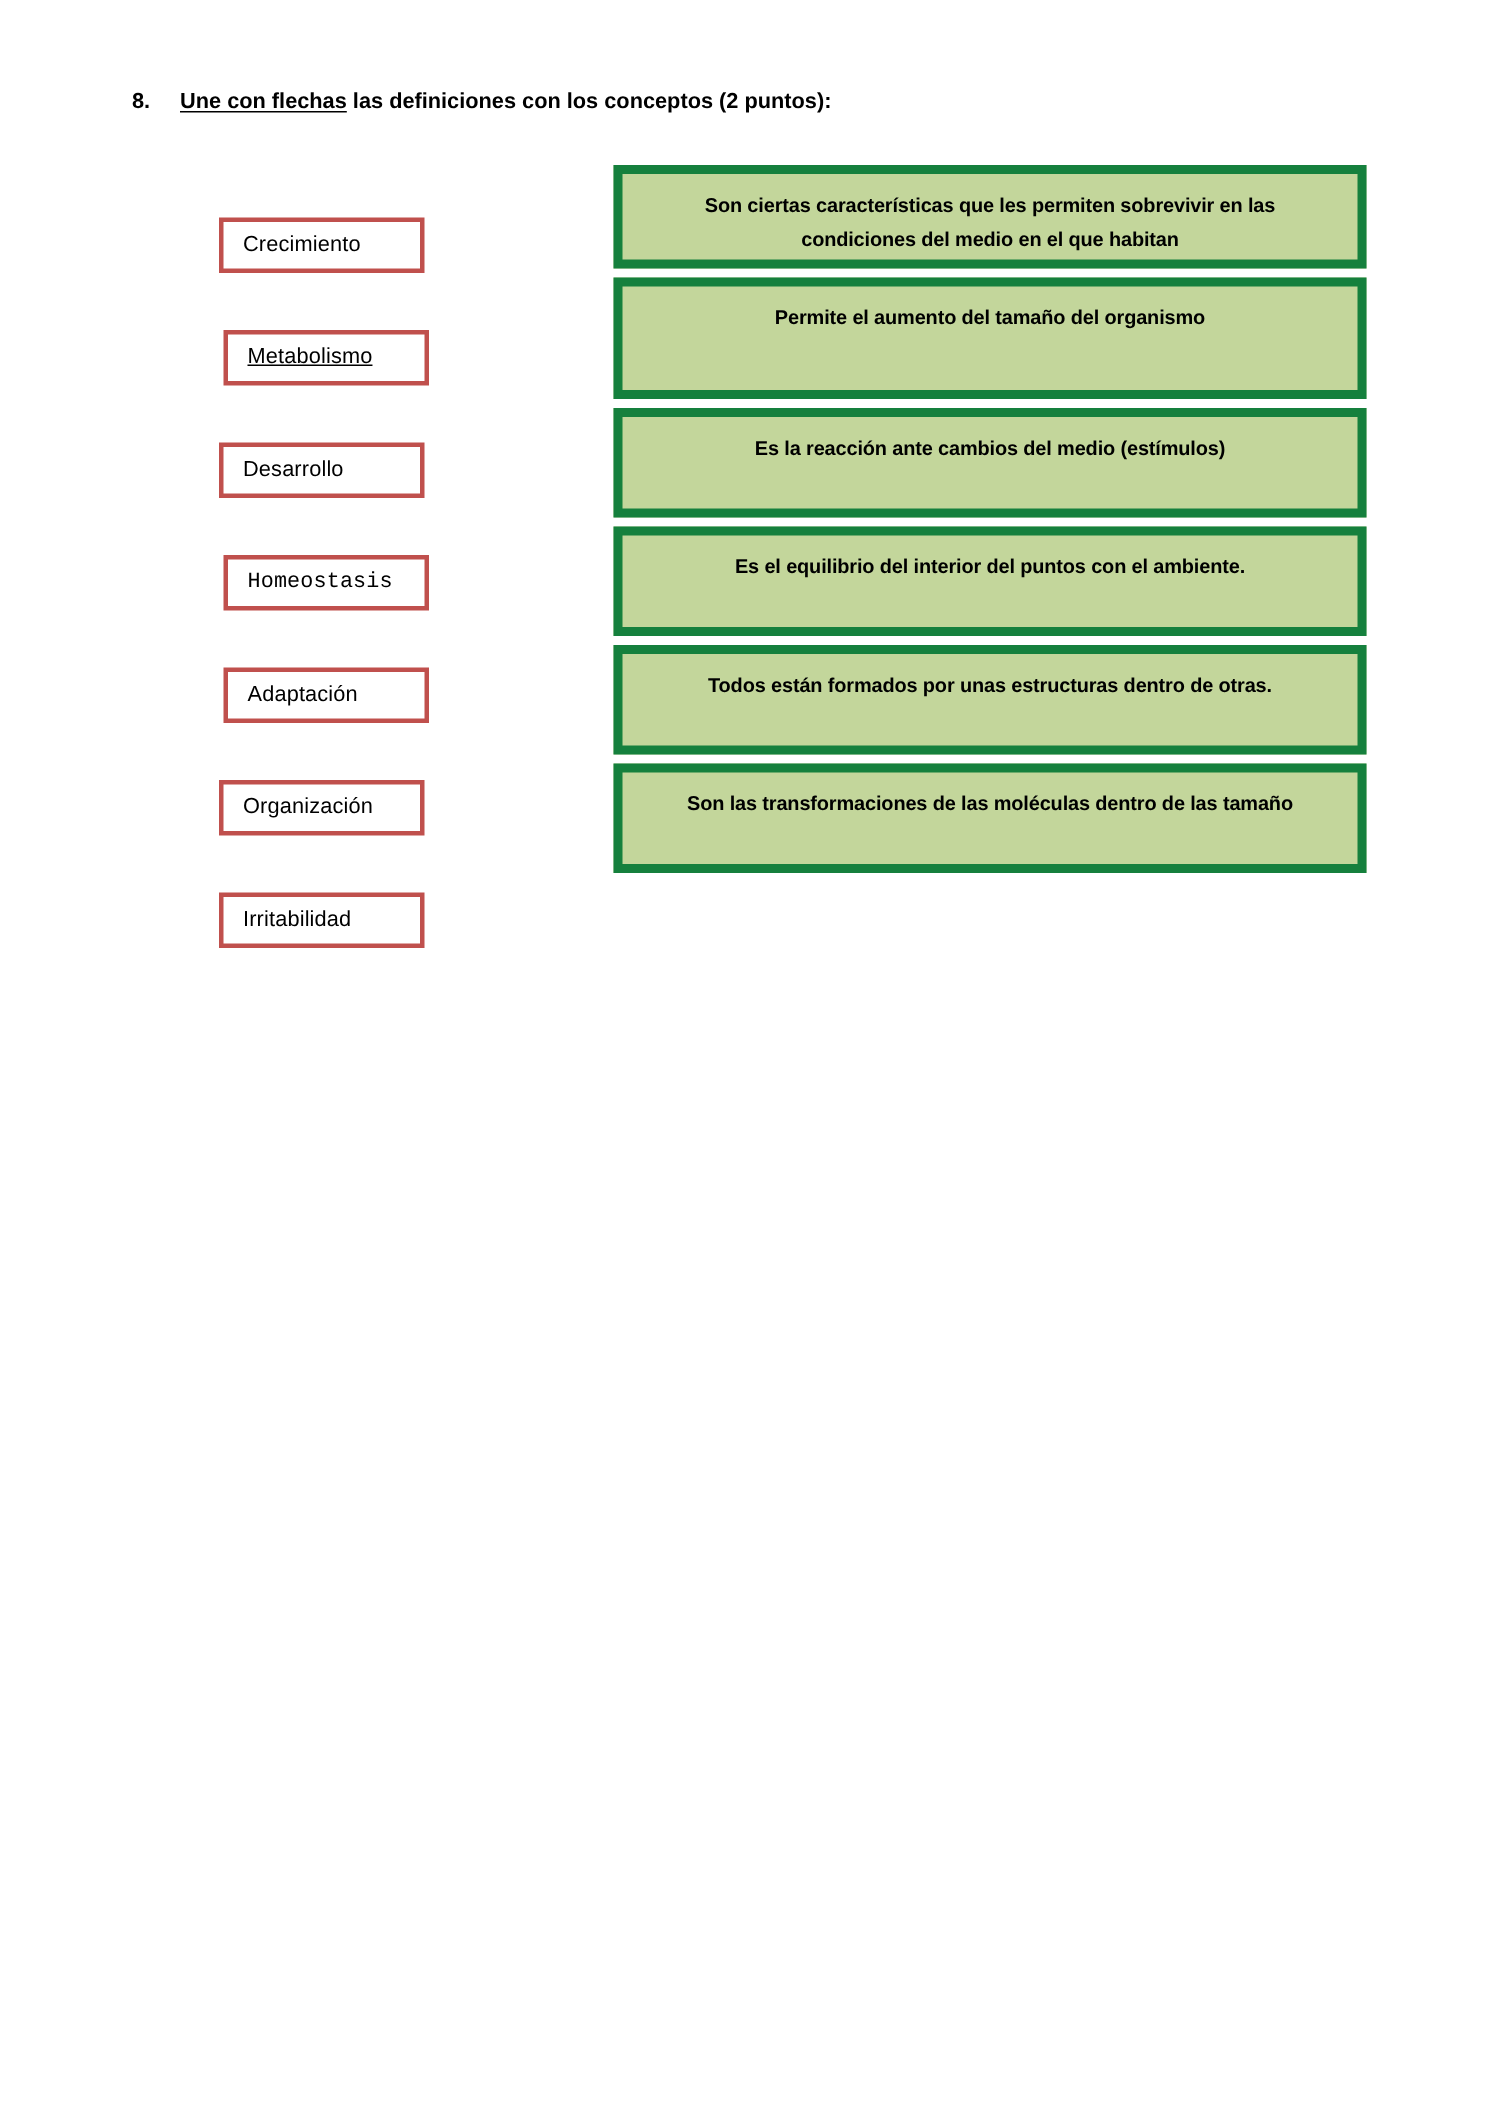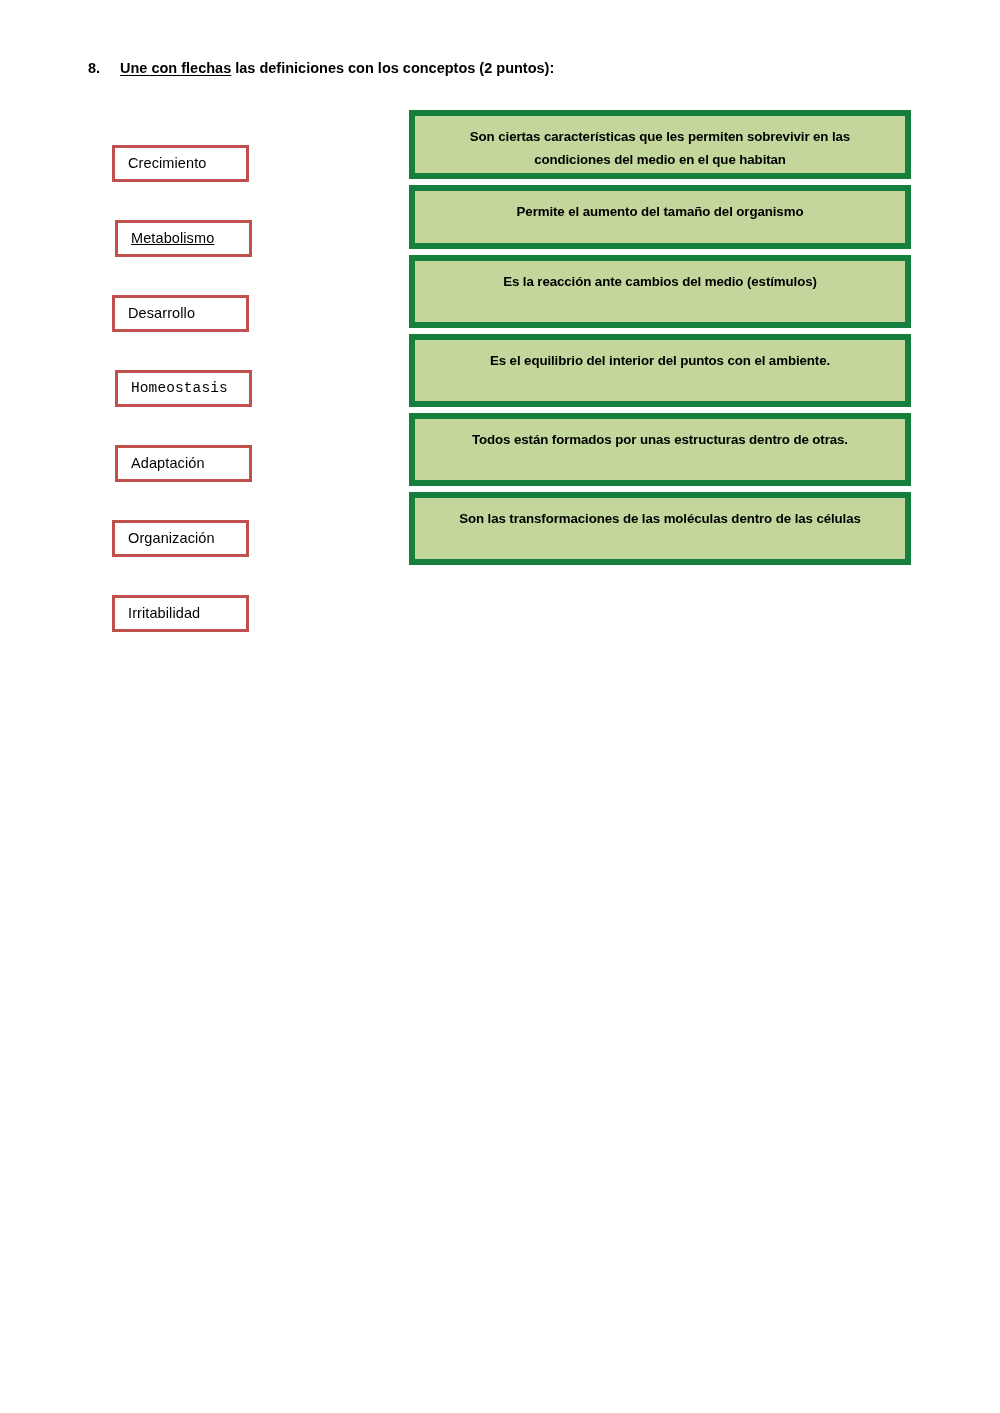--- a/index.html
+++ b/index.html
@@ -57,20 +57,21 @@
     border: 3px solid #C0504D;
     display: flex;
     align-items: center;
     justify-content: flex-start;
     padding-left: 13px;
     font-size: 14.5px;
     line-height: 17px;
     color: #000000;
     font-weight: normal;
     letter-spacing: 0.1px;
+    margin-left: 34px;
   }
 
   
   .definition-column {
     position: absolute;
     left: 409px;
     top: 110px;
     width: 502px;
   }
   .definition-box {
@@ -114,18 +115,18 @@
     <div class="concept-box" style="left: 112px; top: 520px;">
       <span>Organización</span>
     </div>
     <div class="concept-box" style="left: 112px; top: 595px;">
       <span>Irritabilidad</span>
     </div>
   </div>
 
 <div class="definition-column">
     <div class="definition-box" style="height: 69px;"><span>Son ciertas características que les permiten sobrevivir en las condiciones del medio en el que habitan</span></div>
-    <div class="definition-box" style="height: 64px;"><span>Permite el aumento del tamaño del organismo</span></div>
+    <div class="definition-box" style="height: 81px;"><span>Permite el aumento del tamaño del organismo</span></div>
     <div class="definition-box" style="height: 73px;"><span>Es la reacción ante cambios del medio (estímulos)</span></div>
     <div class="definition-box" style="height: 73px;"><span>Es el equilibrio del interior del puntos con el ambiente.</span></div>
     <div class="definition-box" style="height: 73px;"><span>Todos están formados por unas estructuras dentro de otras.</span></div>
-    <div class="definition-box" style="height: 73px;"><span>Son las transformaciones de las moléculas dentro de las células</span></div>
+    <div class="definition-box" style="height: 73px;"><span>Son las transformaciones de las moléculas dentro de las tamaño</span></div>
   </div>
 
 </body></html>

